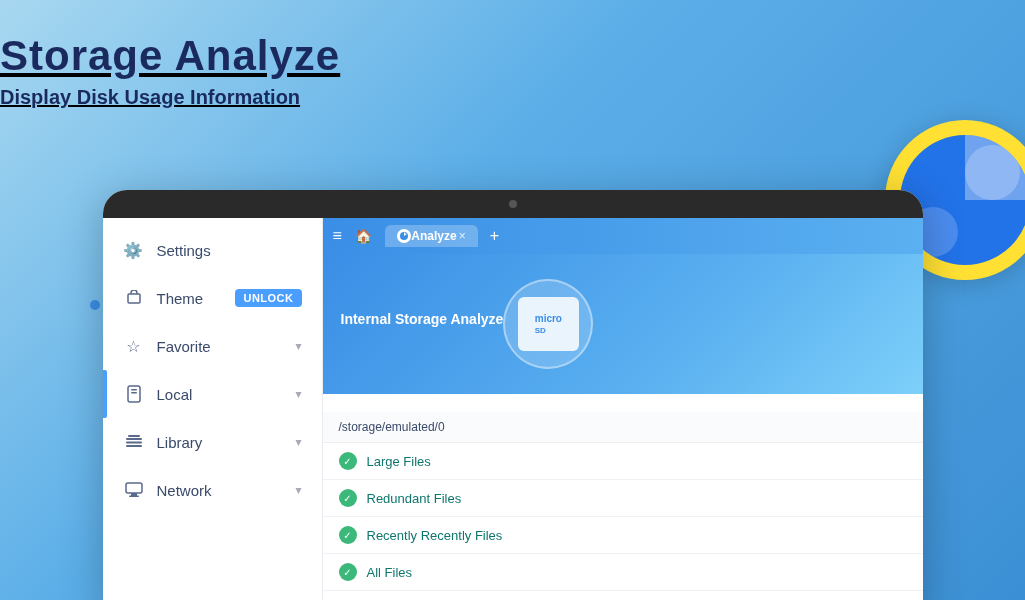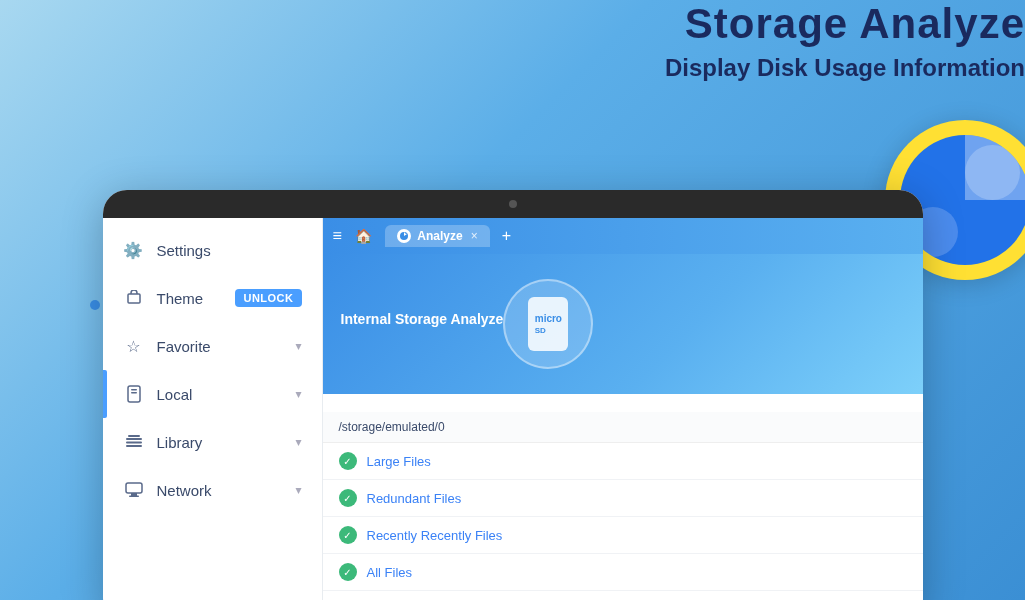--- a/index.html
+++ b/index.html
@@ -6,31 +6,33 @@
     body {
       width: 1025px;
       height: 600px;
       overflow: hidden;
       font-family: 'Segoe UI', Arial, sans-serif;
       background: linear-gradient(135deg, #a8d8f0 0%, #5baee8 40%, #3b8fd4 100%);
       position: relative;
     }
 
     .title-section {
-      text-align: right;
+      text-align: left;
+      padding-top: 32px;
       padding-bottom: 10px;
+      text-decoration: underline;
     }
     .main-title {
       font-size: 42px;
       font-weight: 800;
       color: #1a2a5e;
       letter-spacing: 1px;
     }
     .sub-title {
-      font-size: 24px;
+      font-size: 20px;
       font-weight: 600;
       color: #1a2a5e;
       margin-top: 6px;
     }
 
     
     .tablet-frame {
       position: absolute;
       bottom: -20px;
       left: 50%;
@@ -147,21 +149,20 @@
       color: white;
       font-size: 14px;
       margin-right: 4px;
     }
     .tab-item {
       background: rgba(255,255,255,0.25);
       border-radius: 6px 6px 0 0;
       padding: 4px 12px;
       display: flex;
       align-items: center;
-      gap: 6px;
       cursor: pointer;
     }
     .tab-item .tab-icon {
       width: 14px; height: 14px;
       background: #fff;
       border-radius: 50%;
       display: flex;
       align-items: center;
       justify-content: center;
       font-size: 8px;
@@ -207,21 +208,21 @@
     .sd-circle {
       width: 90px; height: 90px;
       border-radius: 50%;
       background: rgba(255,255,255,0.18);
       border: 2px solid rgba(255,255,255,0.4);
       display: flex;
       align-items: center;
       justify-content: center;
     }
     .sd-card-icon {
-      width: 40px; height: 54px;
+      width: 61px; height: 54px;
       background: rgba(255,255,255,0.85);
       border-radius: 6px;
       display: flex;
       flex-direction: column;
       align-items: center;
       justify-content: center;
       position: relative;
     }
     .sd-card-text {
       font-size: 10px;
@@ -261,21 +262,21 @@
       display: flex;
       align-items: center;
       justify-content: center;
       margin-right: 10px;
       color: white;
       font-size: 10px;
       flex-shrink: 0;
     }
     .file-label {
       font-size: 13px;
-      color: #3b82f6;
+      color: #0f766e;
     }
 
     
     .pie-chart-decoration {
       position: absolute;
       right: -20px;
       top: 120px;
       width: 160px;
       height: 160px;
     }

